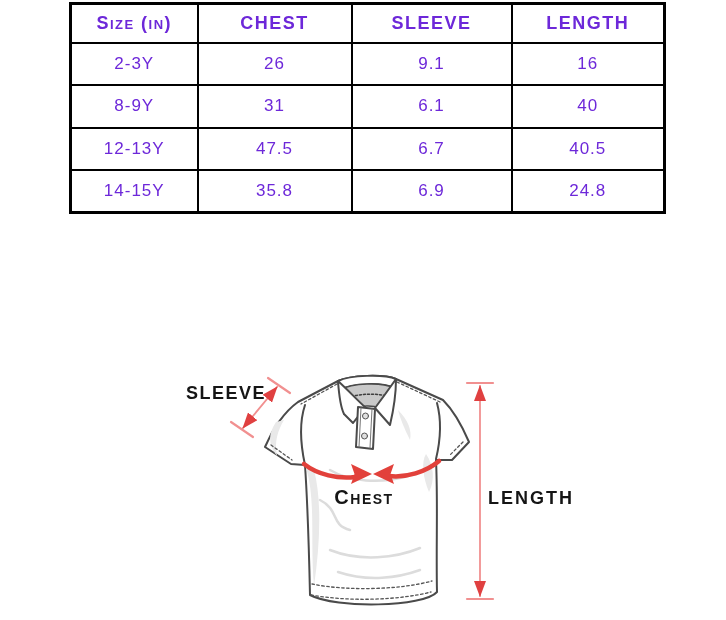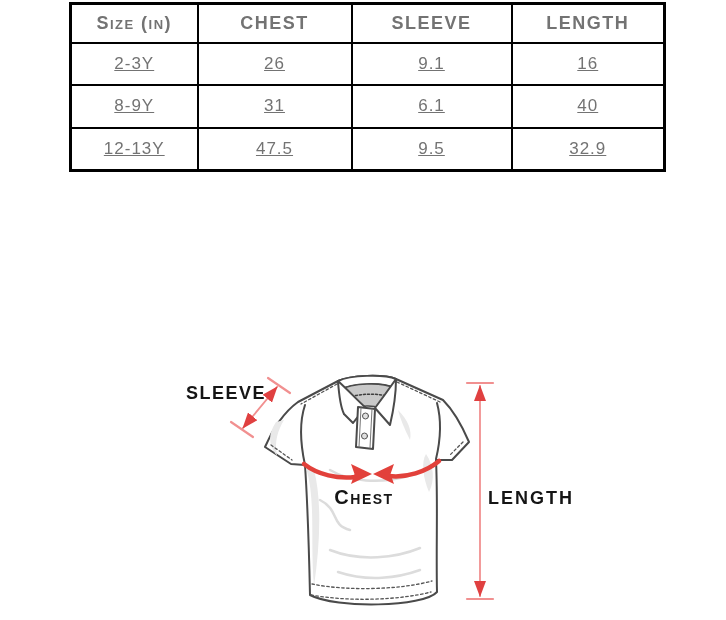--- a/index.html
+++ b/index.html
@@ -25,37 +25,36 @@
     border-collapse: collapse;
     table-layout: fixed;
     border: 3px solid #000000;
     background: #ffffff;
   }
   table.size-chart th,
   table.size-chart td {
     border: 2px solid #000000;
     text-align: center;
     vertical-align: middle;
-    color: #737373;
+    color: #6d28d9;
     white-space: nowrap;
     overflow: hidden;
   }
   table.size-chart th {
     height: 35px;
     font-size: 18px;
     font-weight: 700;
     font-variant: small-caps;
     letter-spacing: 1.5px;
   }
   table.size-chart td {
     height: 38.3px;
     font-size: 17px;
     font-weight: 400;
     letter-spacing: 1px;
-    text-decoration: underline;
   }
 
   
   #diagram-svg {
     position: absolute;
     left: 0;
     top: 350px;
     width: 726px;
     height: 270px;
   }
@@ -119,22 +118,28 @@
       </tr>
       <tr>
         <td>8-9Y</td>
         <td>31</td>
         <td>6.1</td>
         <td>40</td>
       </tr>
       <tr>
         <td>12-13Y</td>
         <td>47.5</td>
-        <td>9.5</td>
-        <td>32.9</td>
+        <td>6.7</td>
+        <td>40.5</td>
+      </tr>
+      <tr>
+        <td>14-15Y</td>
+        <td>35.8</td>
+        <td>6.9</td>
+        <td>24.8</td>
       </tr>
     </tbody>
   </table>
 
   <svg id="diagram-svg" viewBox="0 0 726 270">
     <defs>
       <marker id="dimArrow" viewBox="0 0 8 6" refX="7.5" refY="3" markerWidth="9" markerHeight="7" orient="auto-start-reverse">
         <path d="M0,0 L8,3 L0,6 Z" fill="#e04040"></path>
       </marker>
     </defs>

